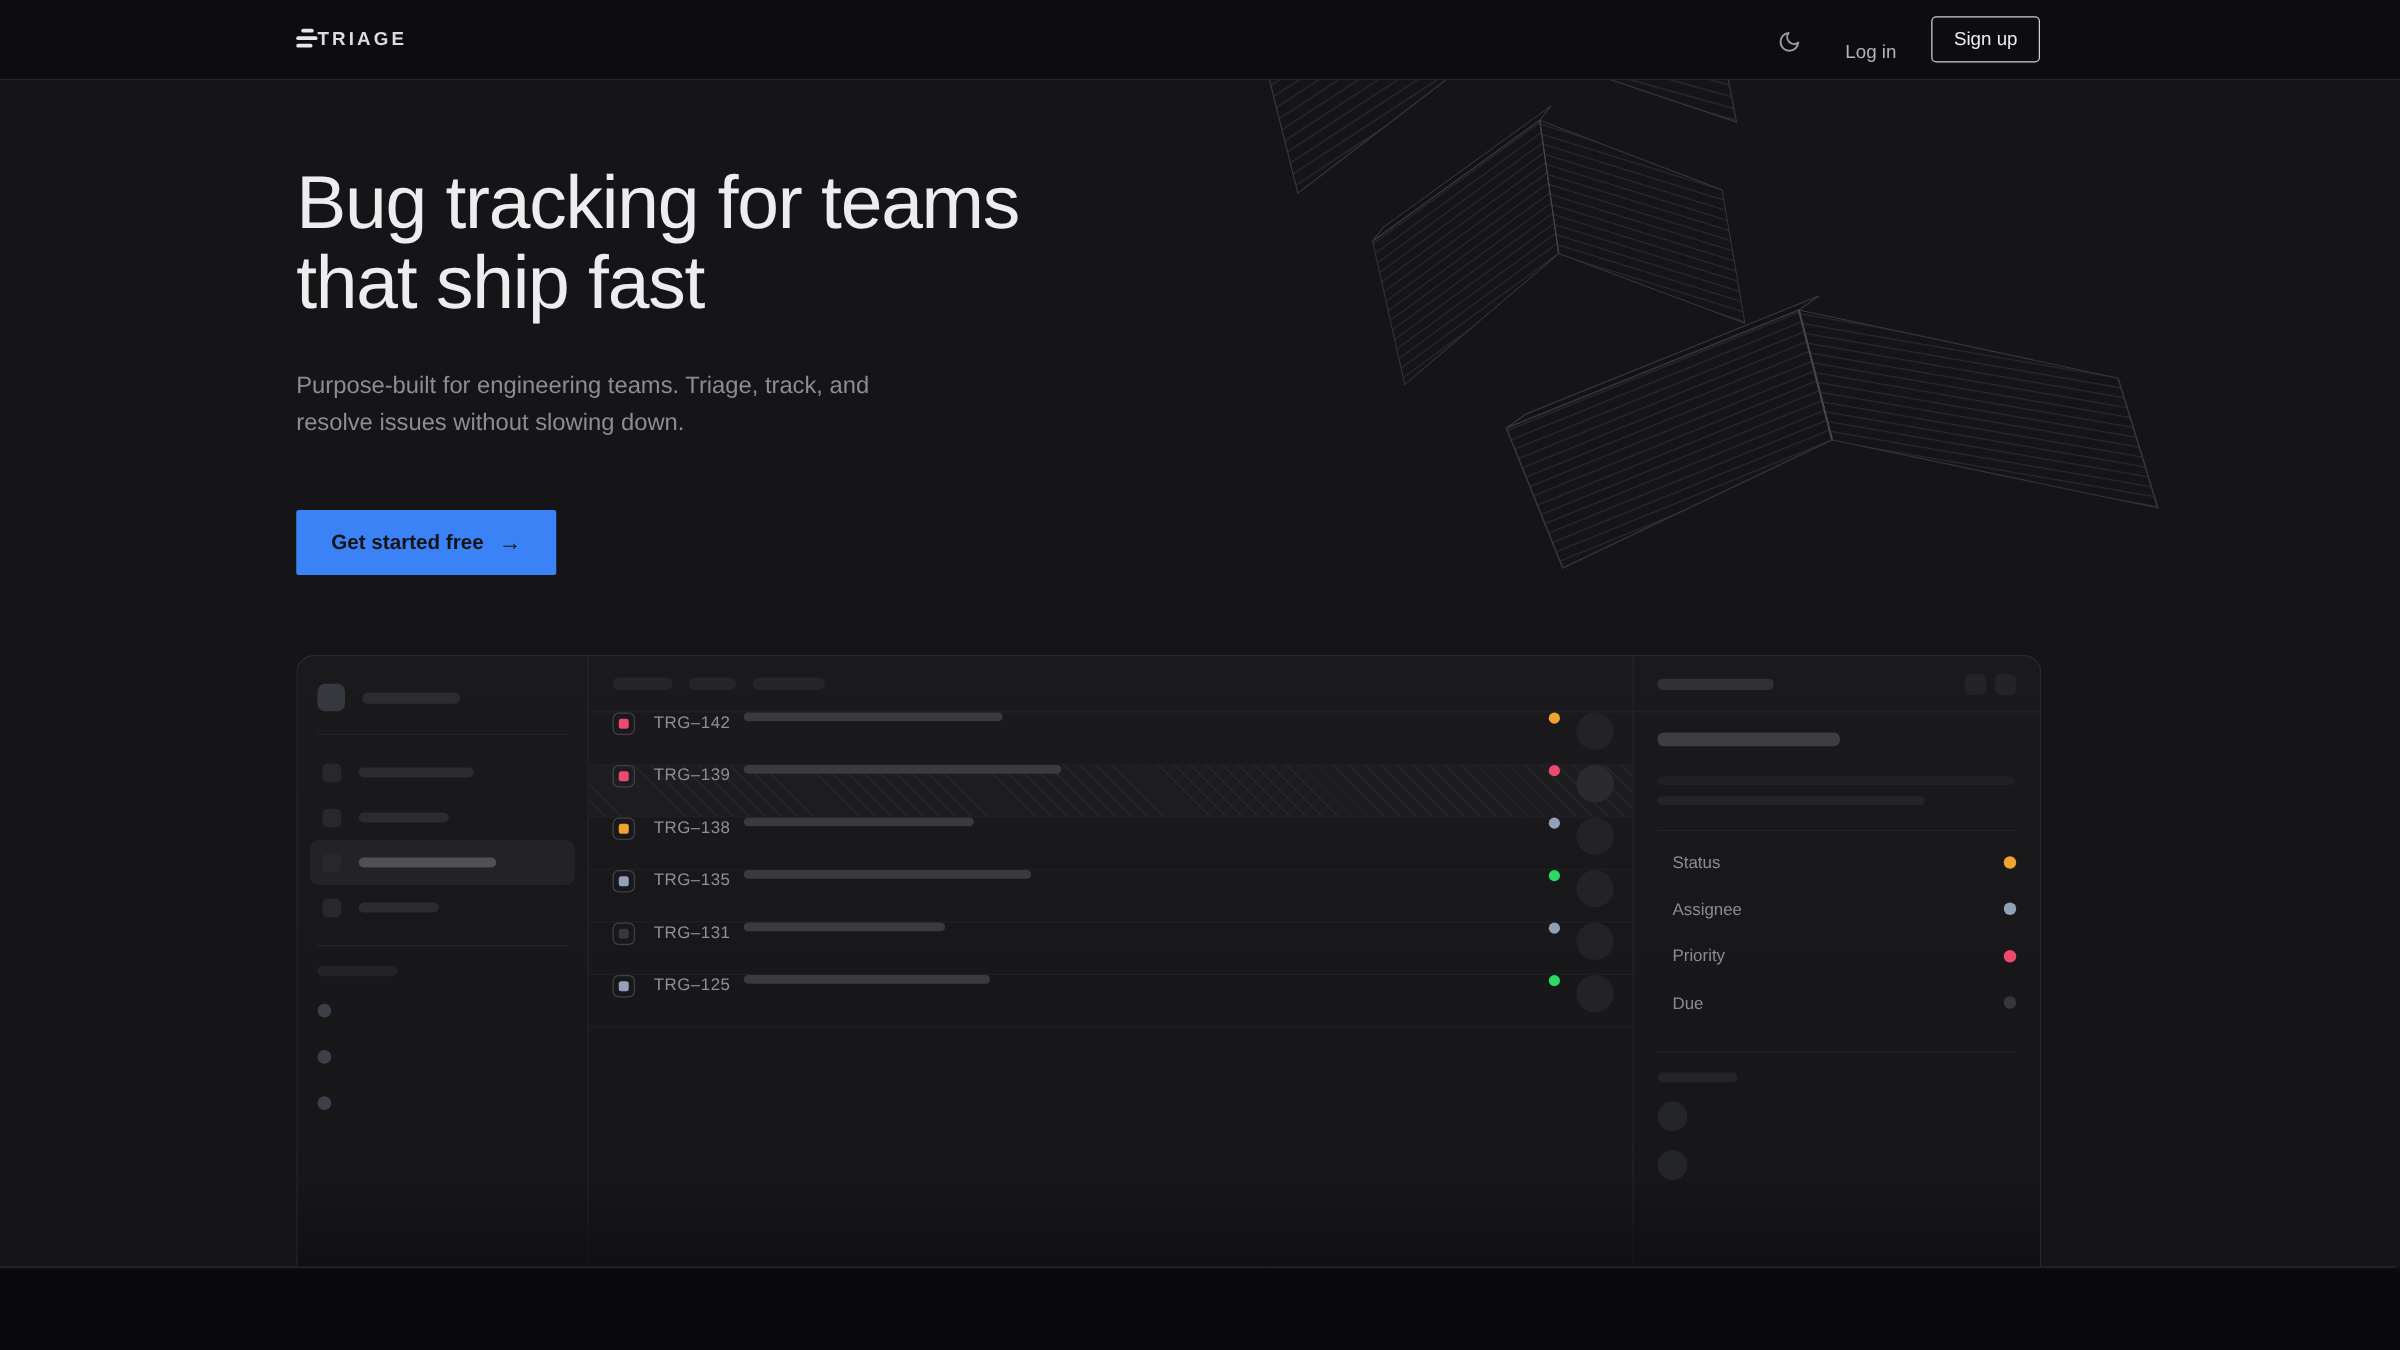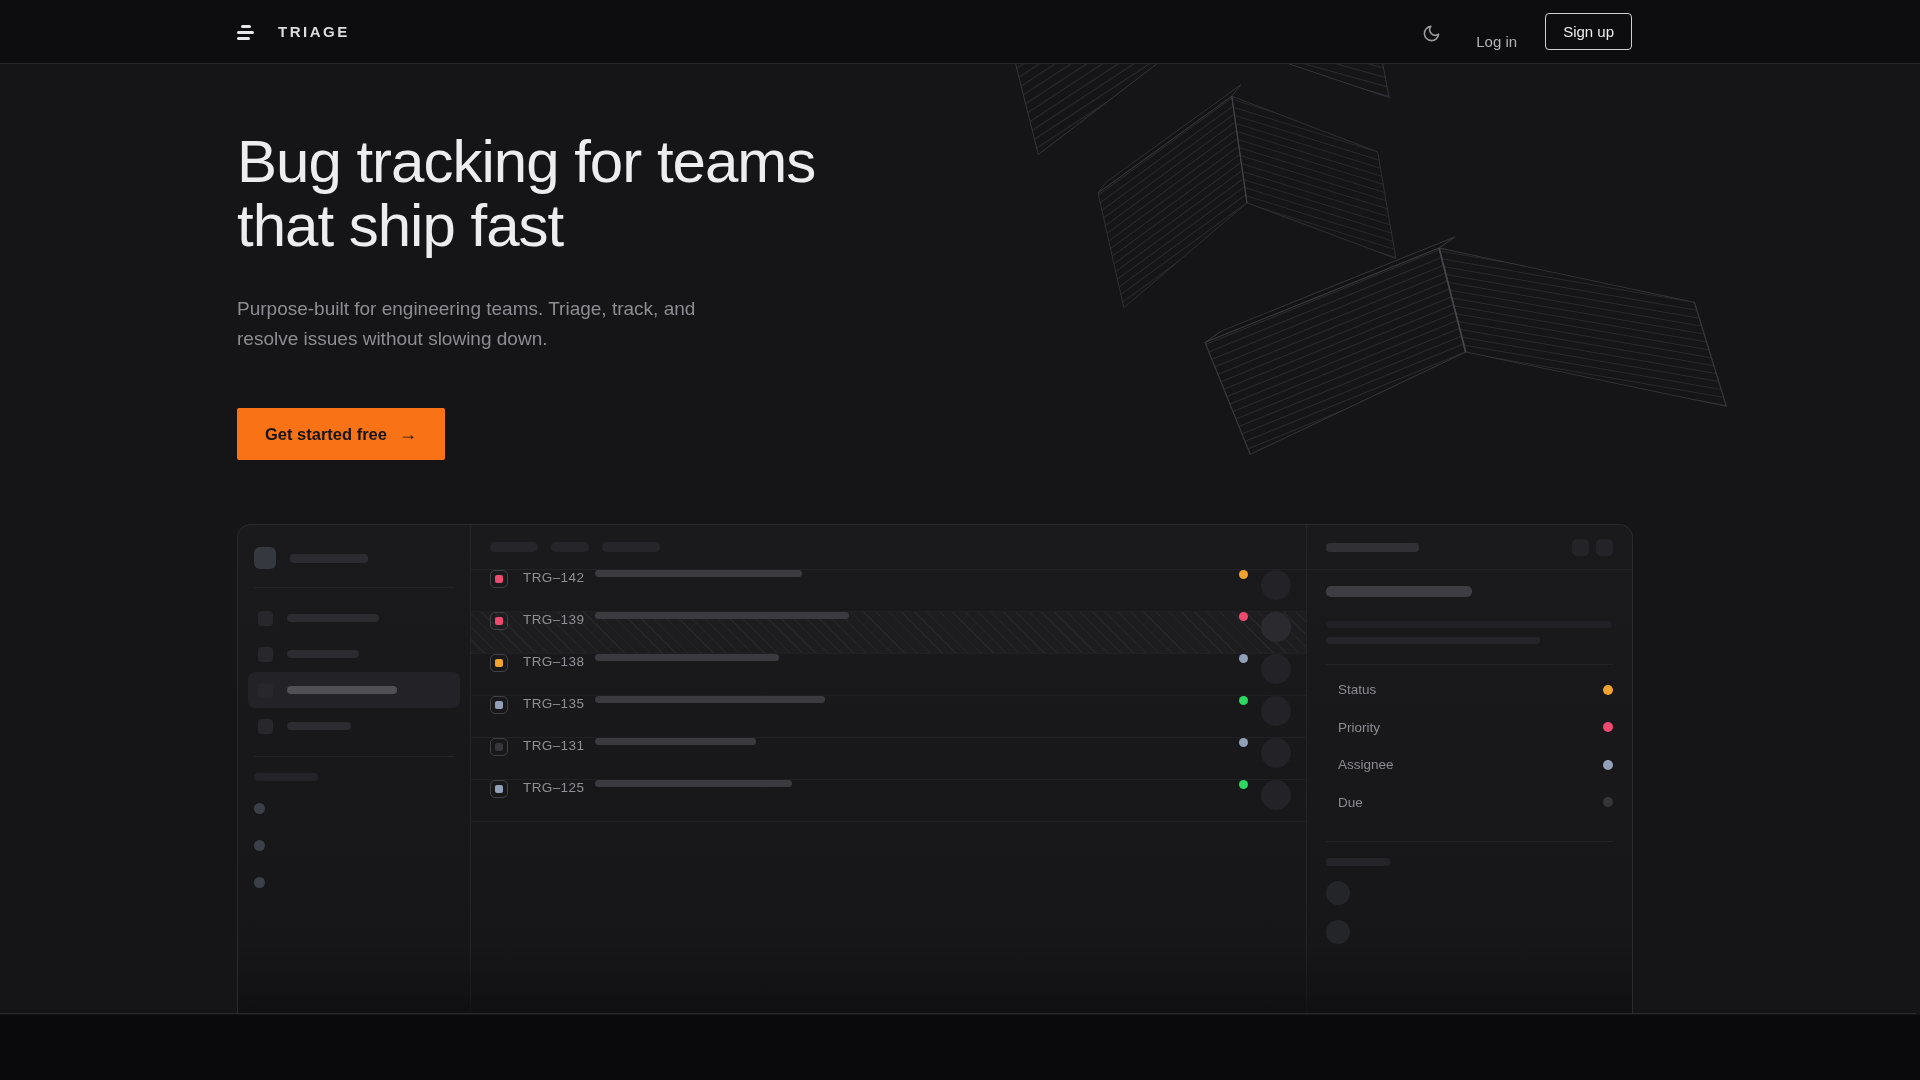--- a/index.html
+++ b/index.html
@@ -12,21 +12,21 @@
   }
 
   
   .navbar {
     position:absolute; top:0; left:0; width:1920px; height:64px;
     background:#0d0d0f; border-bottom:1px solid #26262a;
     z-index:10; display:flex; align-items:center;
   }
   .nav-inner { position:absolute; left:237px; right:288px; height:100%;
     display:flex; align-items:center; }
-  .logo { display:flex; align-items:flex-end; gap:24px; cursor:pointer; }
+  .logo { display:flex; align-items:flex-start; gap:0; cursor:pointer; }
   .logo-mark { display:flex; flex-direction:column; gap:3px; width:17px; }
   .logo-mark .b { height:3px; border-radius:1.5px; background:#e8e8ea; }
   .logo-mark .b1 { width:10px; margin-left:4px; }
   .logo-mark .b2 { width:17px; }
   .logo-mark .b3 { width:13px; }
   .logo-text { font-size:15px; font-weight:700; letter-spacing:2.5px; color:#dcdcde; }
   .nav-right { margin-left:auto; display:flex; align-items:flex-end; gap:28px; }
   .theme-btn { width:34px; height:34px; display:flex; align-items:center; justify-content:center;
     background:none; border:none; cursor:pointer; }
   .login-link { font-size:15px; color:#b3b3b8; cursor:pointer; text-decoration:none; }
@@ -38,21 +38,21 @@
   .hero {
     position:absolute; top:64px; left:0; width:1916px; height:950px;
     background:#151517; border-bottom:1px solid #2a2a2d; overflow:hidden;
   }
   .wireframe { position:absolute; top:0; left:0; pointer-events:none; z-index:0; }
   .hero-content { position:absolute; left:237px; top:0; z-index:2; }
   .hero-title { font-size:60px; line-height:64px; font-weight:500; letter-spacing:-1px;
     color:#ededef; margin-top:66px; }
   .hero-sub { margin-top:36px; font-size:19px; line-height:30px; color:#8c8c92; width:470px; }
   .cta-btn { margin-top:54px; height:52px; padding:0 28px; display:inline-flex;
-    align-items:center; gap:12px; background:#f97316; color:#151517;
+    align-items:center; gap:12px; background:#3b82f6; color:#151517;
     border:none; border-radius:2px; font-size:16.5px; font-weight:700;
     font-family:inherit; cursor:pointer; }
   .cta-arrow { font-size:18px; font-weight:400; line-height:1; }
 
   
   .mockup {
     position:absolute; left:237px; top:460px; width:1396px; height:490px;
     background:linear-gradient(#1a1a1d,#161619);
     border:1px solid #2a2a2c; border-bottom:none;
     border-radius:14px 14px 0 0; overflow:hidden; z-index:1;
@@ -293,26 +293,26 @@
         <div class="panel-title-bar"></div>
         <div class="panel-line1"></div>
         <div class="panel-line2"></div>
         <div class="panel-div"></div>
         <div class="prop-rows">
           <div class="prop-row">
             <span class="prop-label">Status</span>
             <span class="prop-dot" style="background: rgb(240, 163, 46);"></span>
           </div>
           <div class="prop-row">
+            <span class="prop-label">Assignee</span>
+            <span class="prop-dot" style="background: rgb(147, 161, 184);"></span>
+          </div>
+          <div class="prop-row">
             <span class="prop-label">Priority</span>
             <span class="prop-dot" style="background: rgb(237, 74, 112);"></span>
-          </div>
-          <div class="prop-row">
-            <span class="prop-label">Assignee</span>
-            <span class="prop-dot" style="background: rgb(147, 161, 184);"></span>
           </div>
           <div class="prop-row">
             <span class="prop-label">Due</span>
             <span class="prop-dot" style="background: rgb(54, 54, 59);"></span>
           </div>
         </div>
         <div class="panel-div"></div>
         <div class="panel-label-bar"></div>
         <div class="panel-circle"></div>
         <div class="panel-circle"></div>

